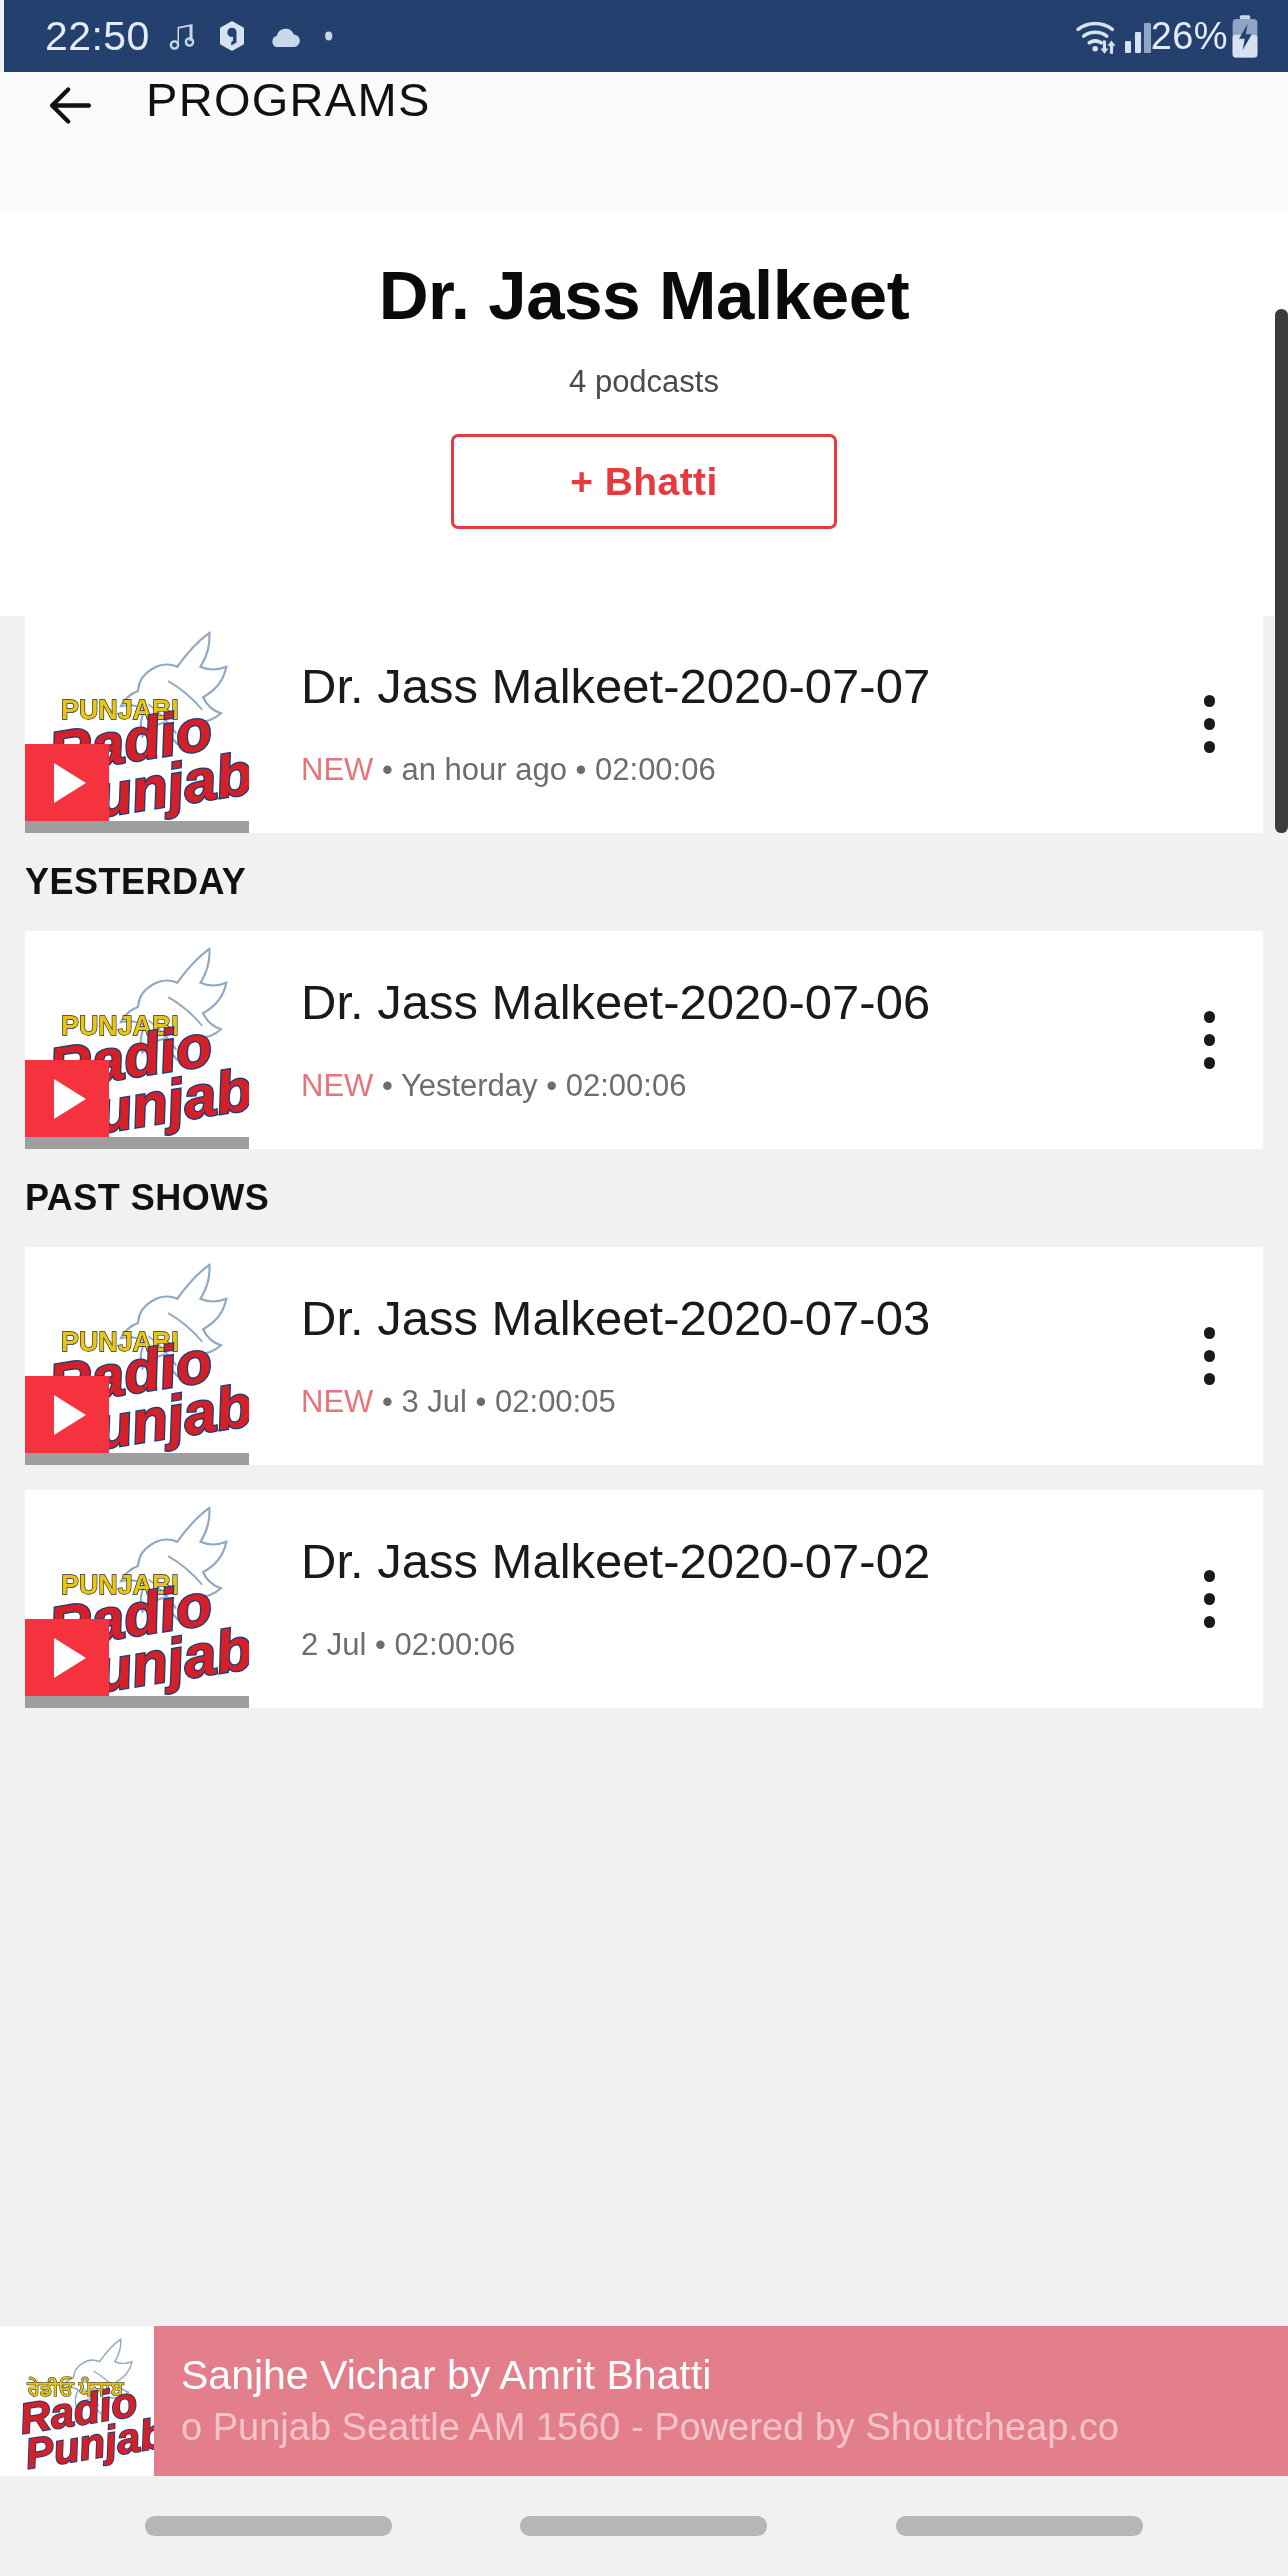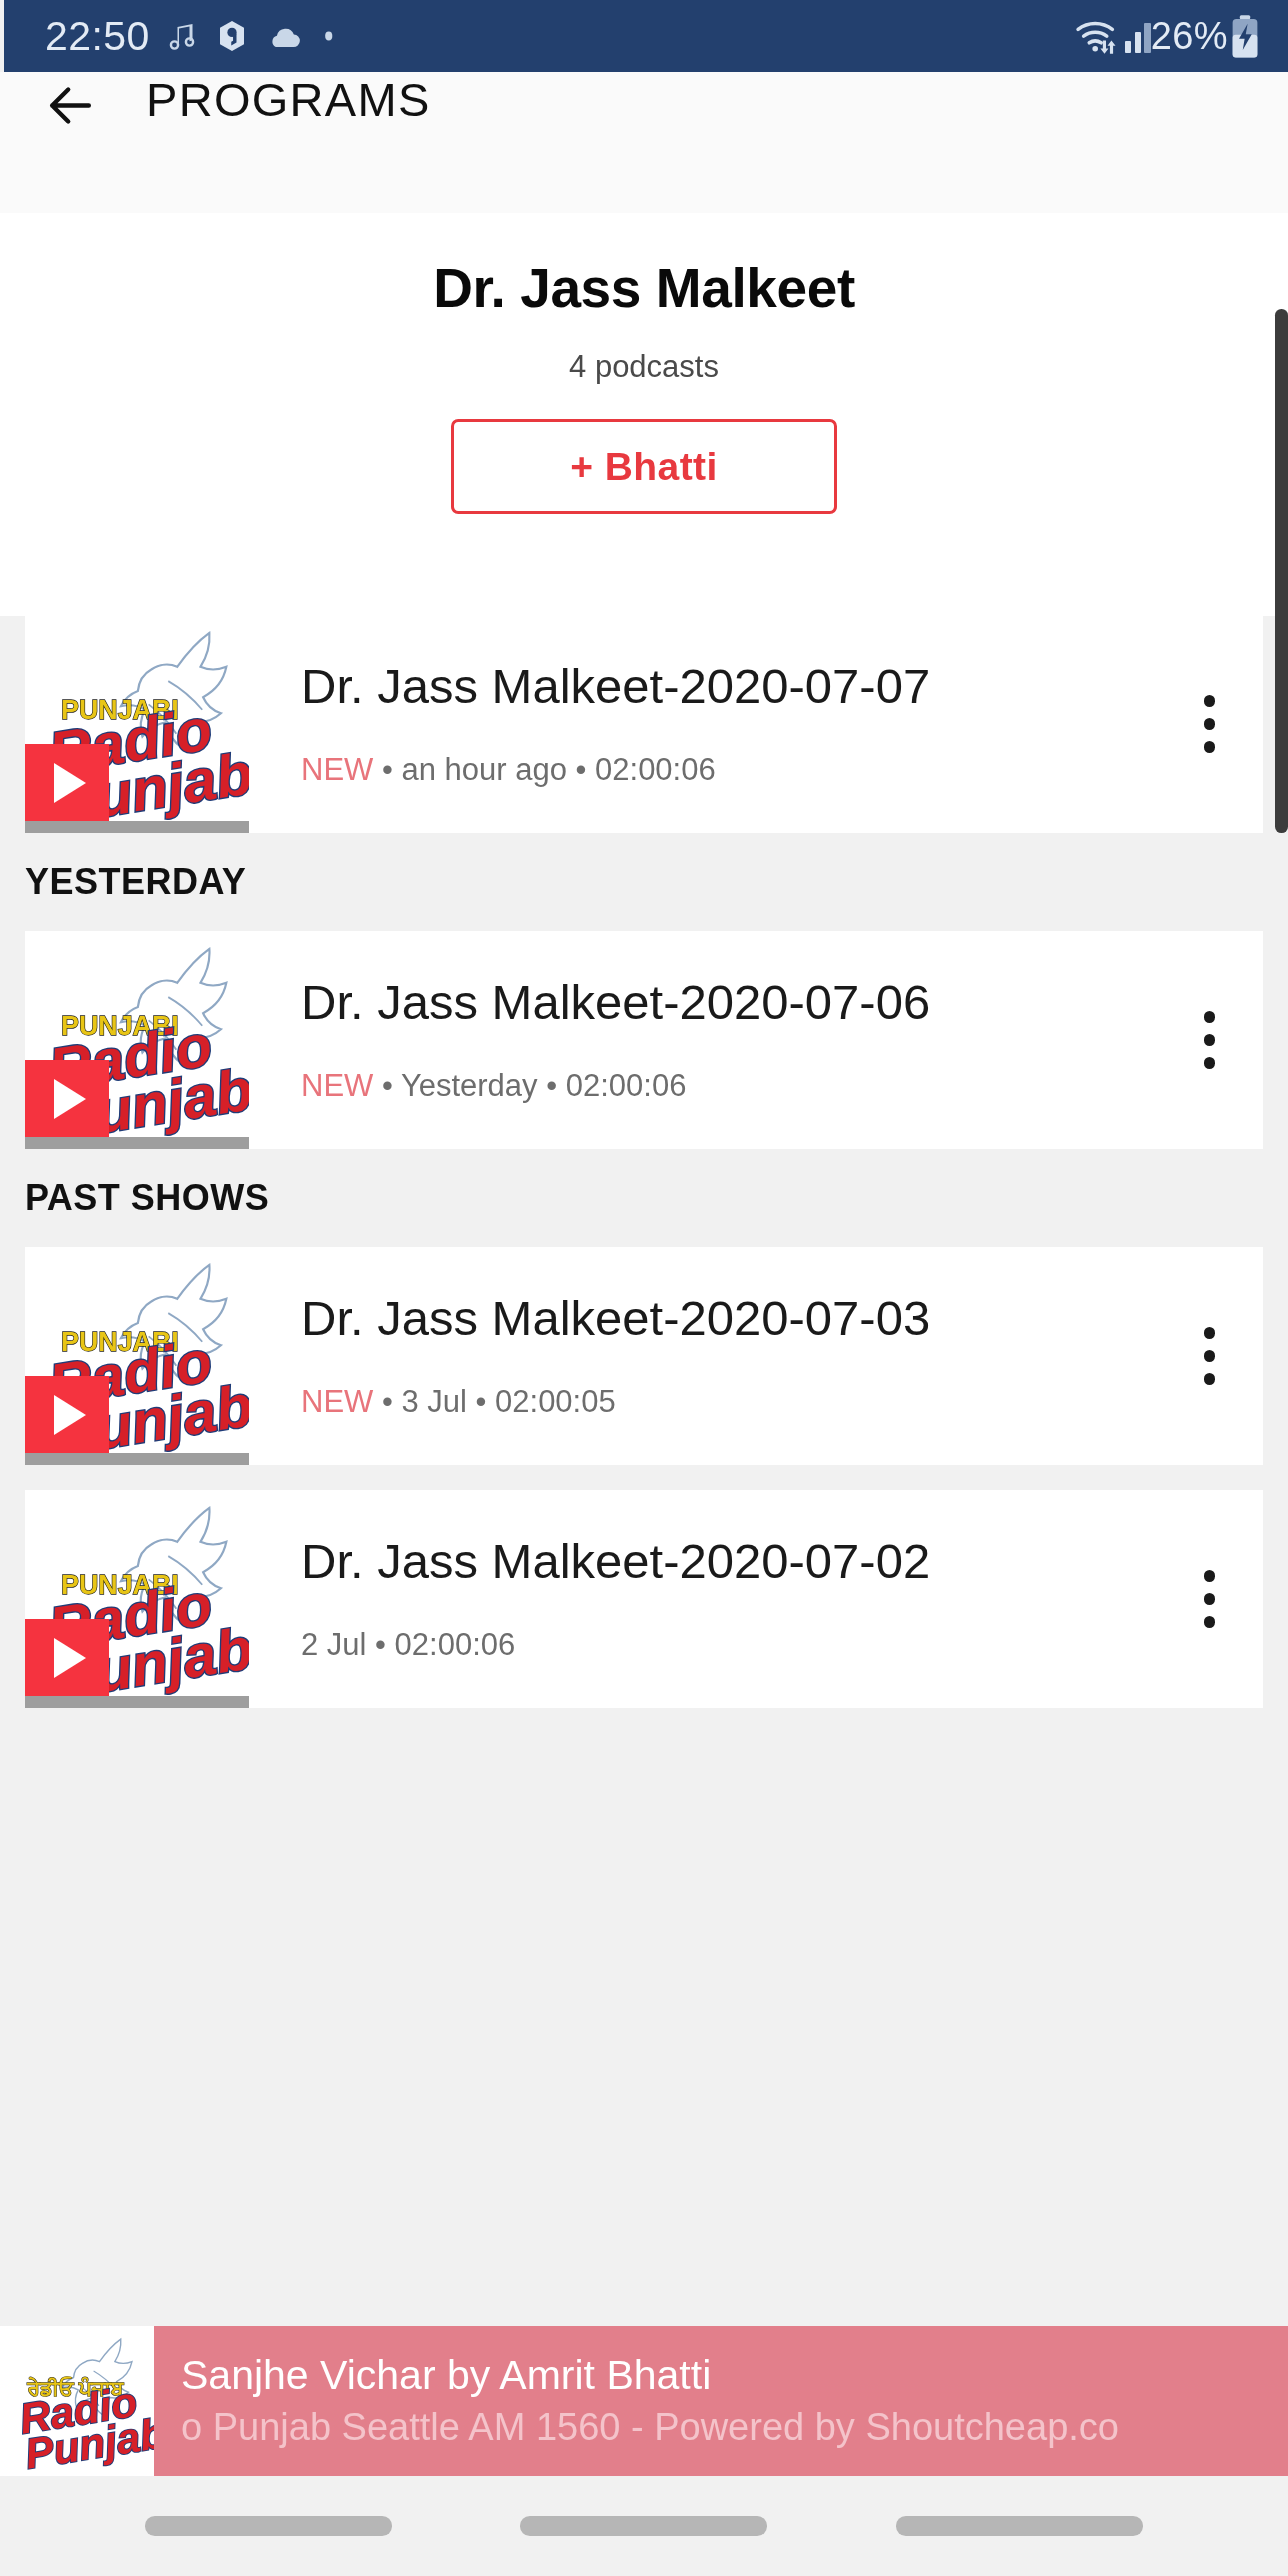--- a/index.html
+++ b/index.html
@@ -39,21 +39,21 @@
   .appbar-title {
     margin-left:43px; font-size:47px; color:#111; letter-spacing:1.3px; font-weight:400;
   }
 
   
   .artist-header {
     position:absolute; top:213px; left:0; width:1288px; height:403px;
     background:#FFFFFF; display:flex; flex-direction:column; align-items:center;
   }
   .artist-name {
-    margin-top:43px; font-size:55px; font-weight:bold; color:#0A0A0A; letter-spacing:-0.4px;
+    margin-top:43px; font-size:69px; font-weight:bold; color:#0A0A0A; letter-spacing:-0.4px;
   }
   .artist-count { margin-top:29px; font-size:31px; color:#4A4A4A; }
   .follow-btn {
     margin-top:34px; width:386px; height:95px;
     border:3.6px solid #E8393F; border-radius:7.2px; background:#FFFFFF;
     display:flex; align-items:center; justify-content:center;
     font-size:39px; font-weight:bold; color:#E8393F; letter-spacing:0.4px;
   }
 
   

